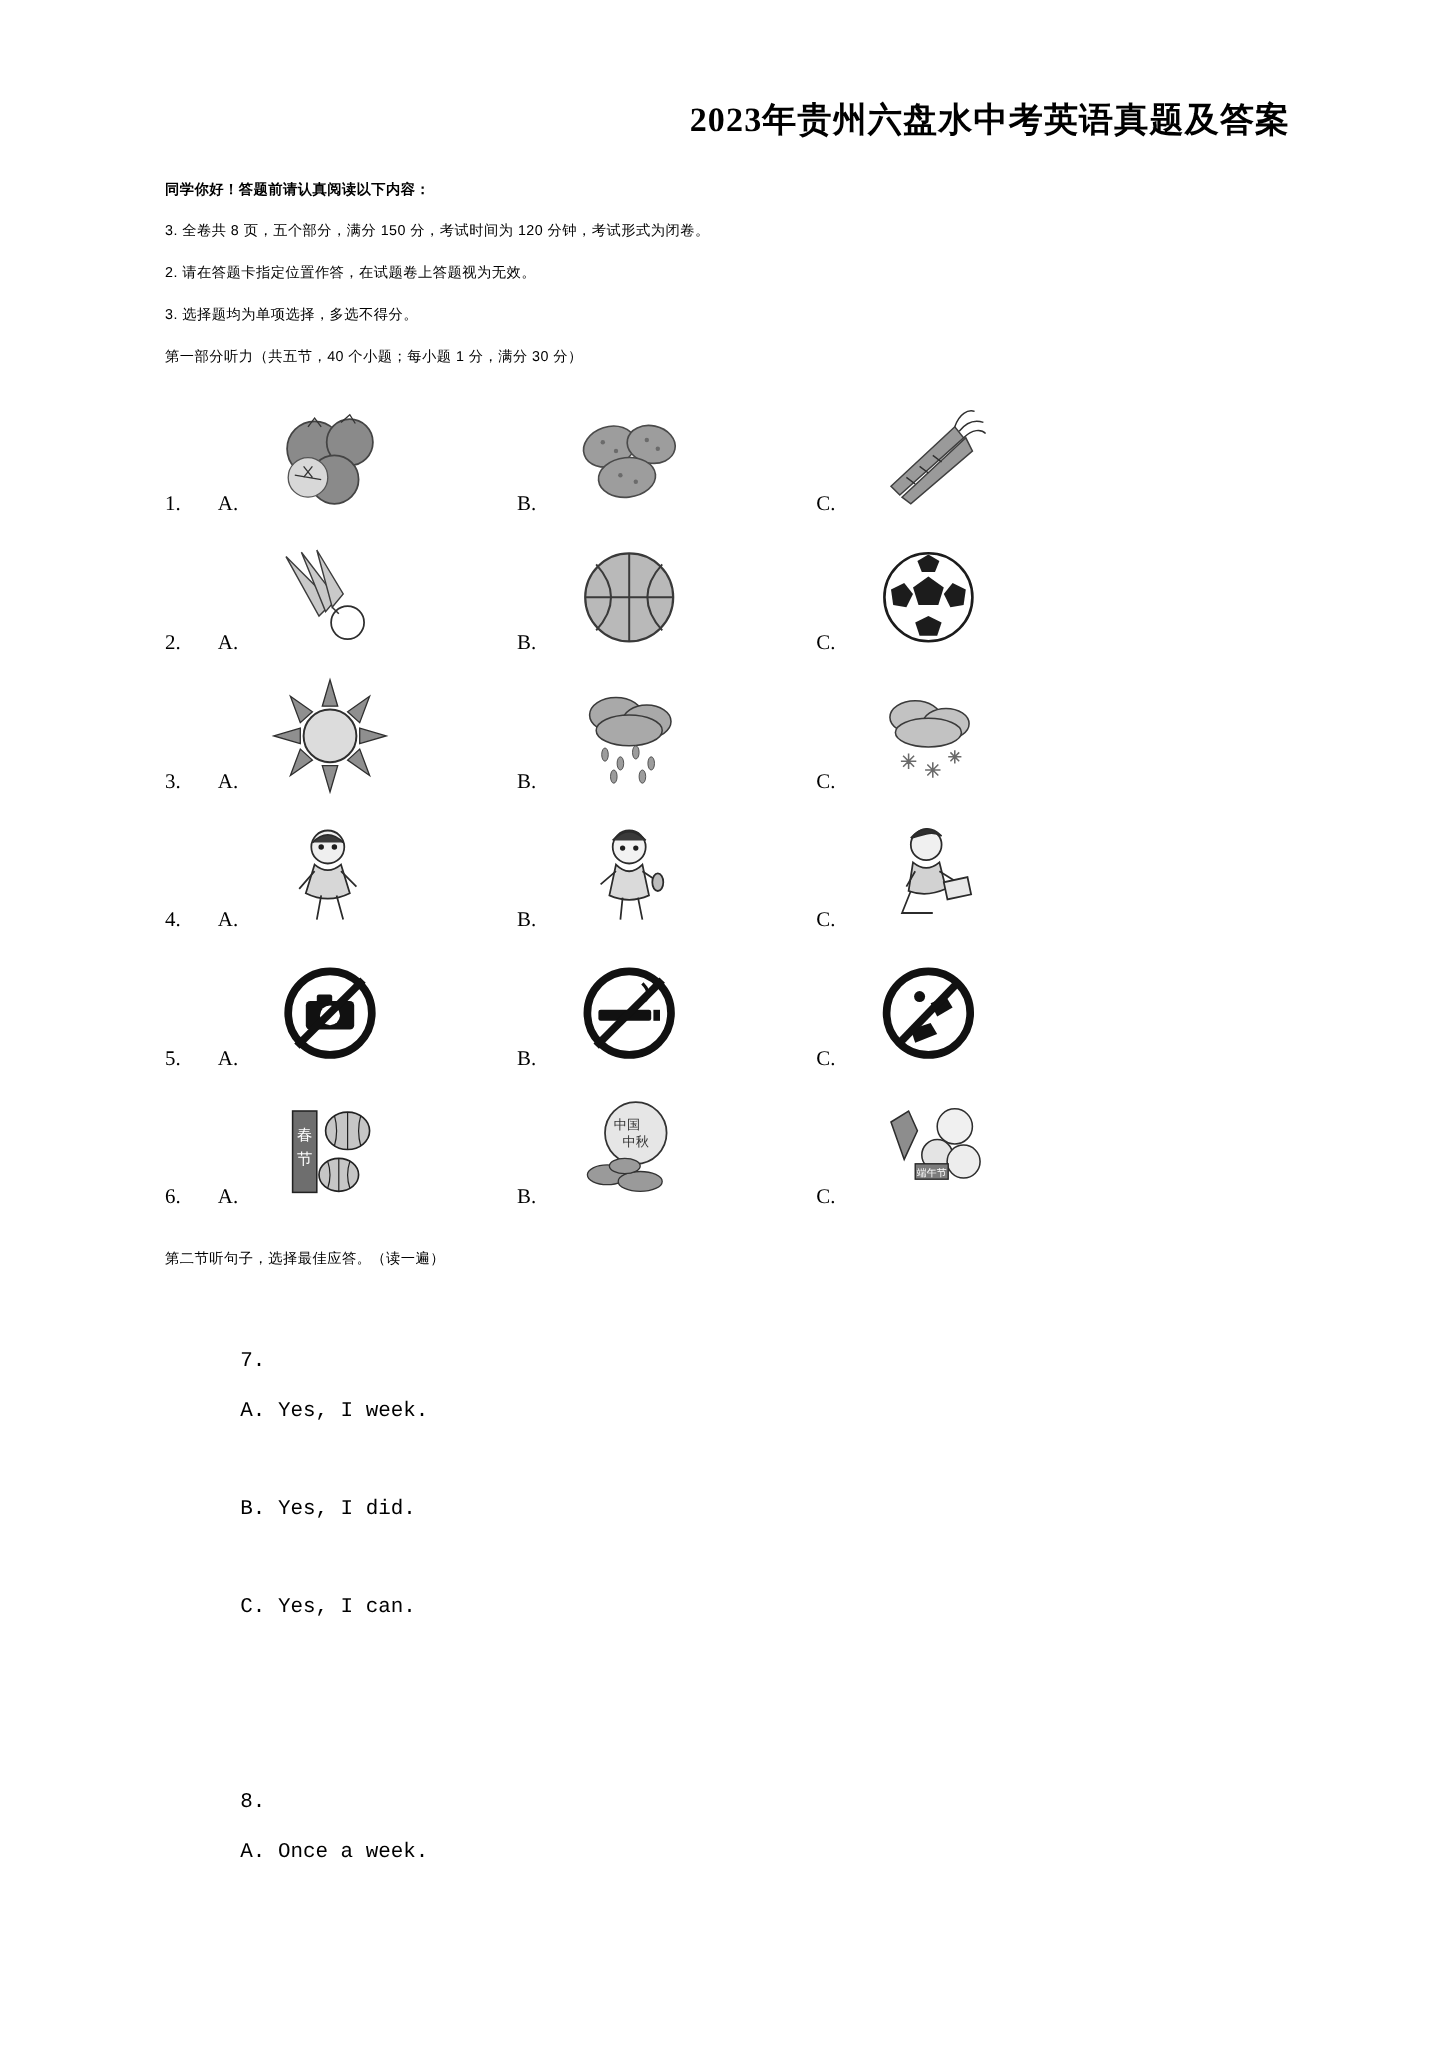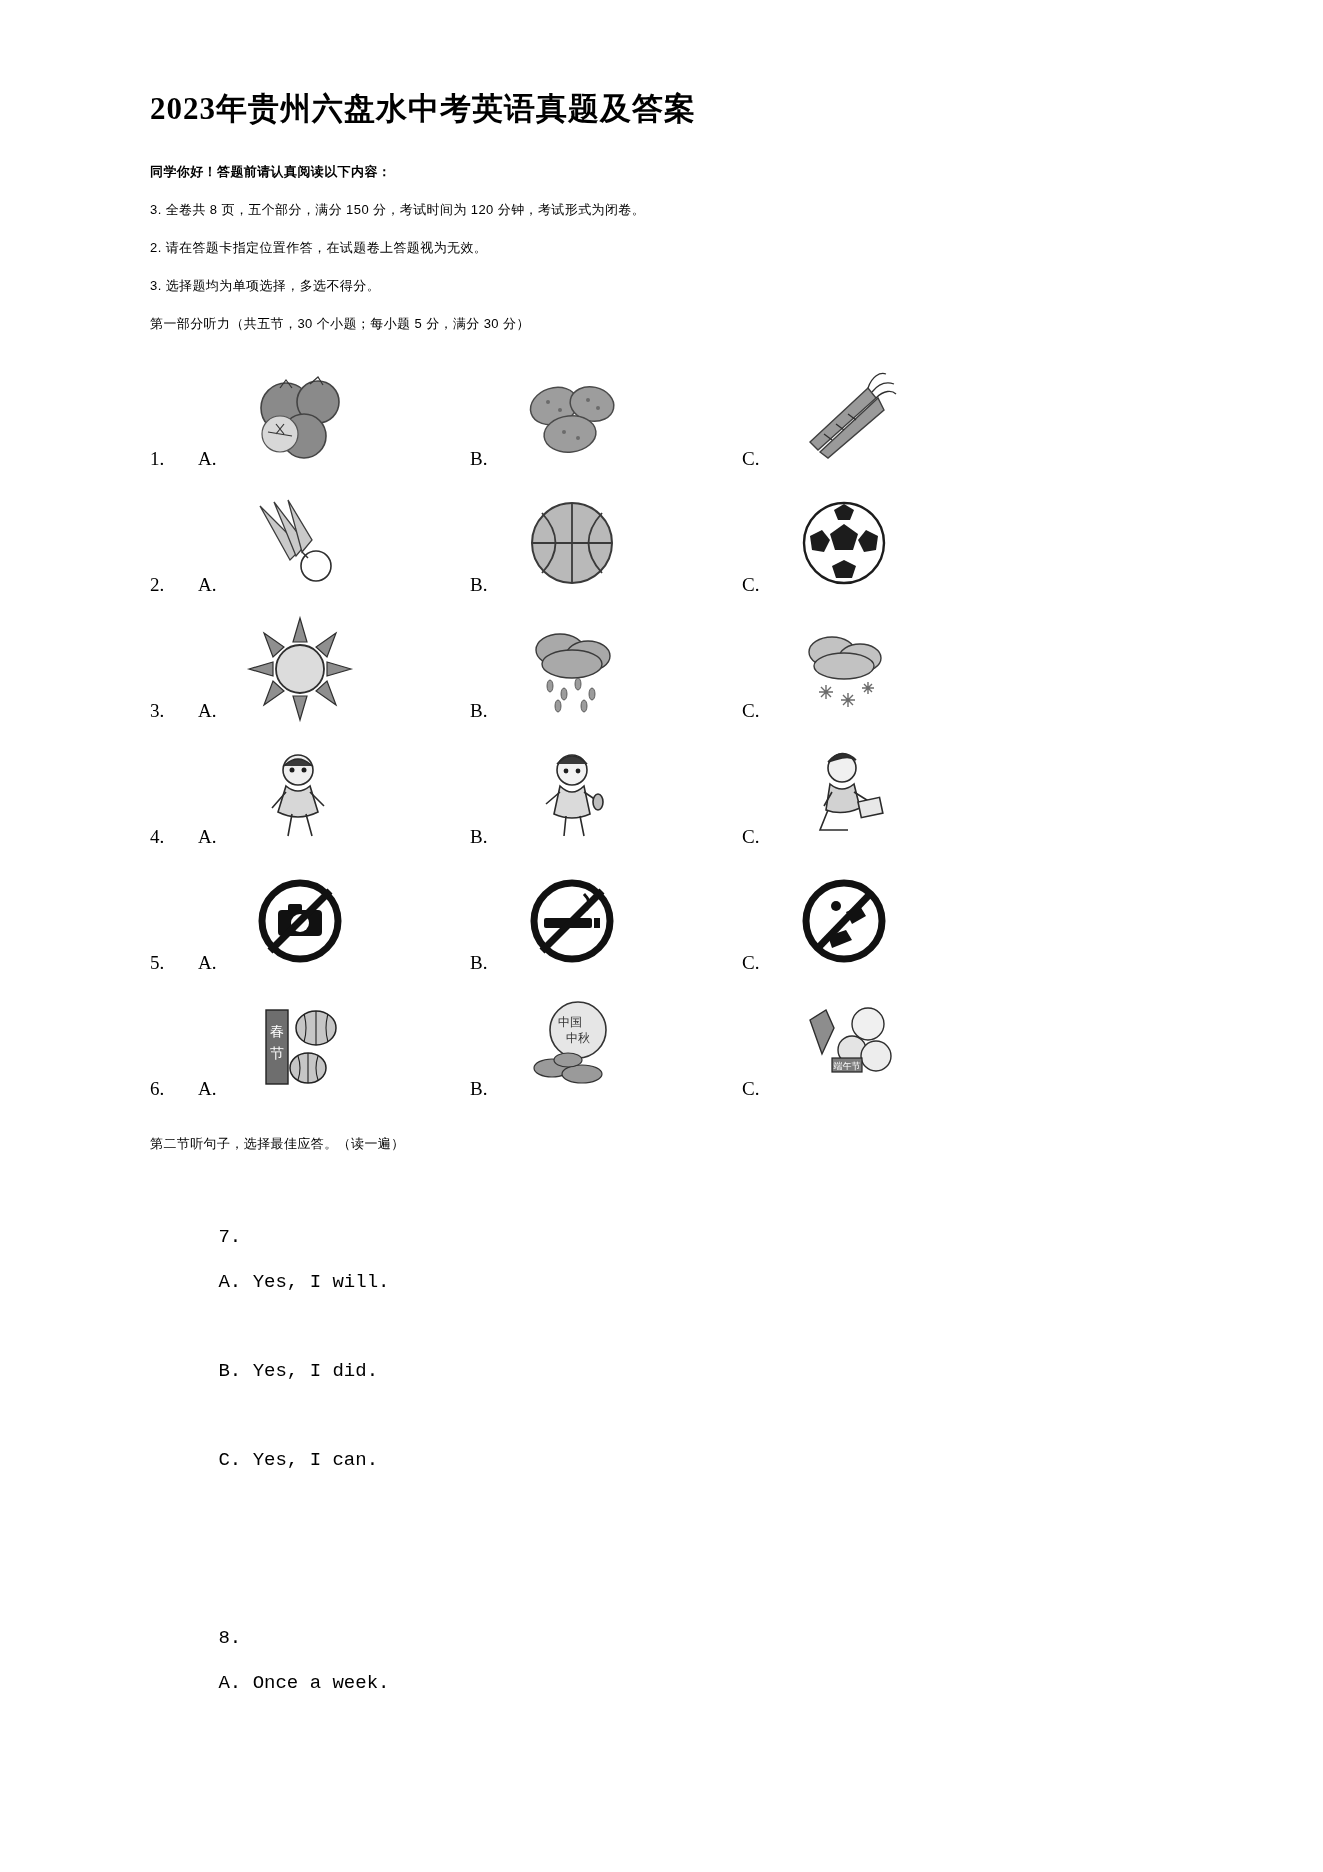--- a/index.html
+++ b/index.html
@@ -14,21 +14,21 @@
     color: #000000;
   }
   .page {
     width: 1323px;
     min-height: 1872px;
     box-sizing: border-box;
     padding: 78px 150px 40px 150px;
     position: relative;
   }
   .doc-title {
-    text-align: left;
+    text-align: right;
     font-family: "Liberation Serif", serif;
     font-size: 31px;
     font-weight: bold;
     letter-spacing: 1px;
     margin: 10px 0 30px 0;
   }
   .para {
     font-size: 13px;
     line-height: 1.85;
     margin: 0 0 14px 0;
@@ -95,21 +95,21 @@
 
 <div class="page">
 
   <div class="doc-title">2023年贵州六盘水中考英语真题及答案</div>
 
   <p class="para bold">同学你好！答题前请认真阅读以下内容：</p>
   <p class="para">3. 全卷共 8 页，五个部分，满分 150 分，考试时间为 120 分钟，考试形式为闭卷。</p>
   <p class="para">2. 请在答题卡指定位置作答，在试题卷上答题视为无效。</p>
   <p class="para">3. 选择题均为单项选择，多选不得分。</p>
 
-  <p class="para">第一部分听力（共五节，30 个小题；每小题 5 分，满分 30 分）</p>
+  <p class="para">第一部分听力（共五节，40 个小题；每小题 1 分，满分 30 分）</p>
 
   <div class="pic-rows">
 
     <div class="pic-row">
       <div class="q-num">1.</div>
       <div class="opt">
         <div class="opt-letter">A.</div>
         <div class="opt-img">
           <svg width="120" height="110" viewBox="0 0 120 110">
             <g fill="#8a8a8a" stroke="#444" stroke-width="1.6">
@@ -433,21 +433,21 @@
     </div>
 
   </div>
 
   <p class="para" style="margin-top:26px">第二节听句子，选择最佳应答。（读一遍）</p>
 
   <div class="mc-block">
 
     <div class="mc-line">
       <span>7.</span>
-      <span>A. Yes, I will.</span>
+      <span>A. Yes, I week.</span>
       <span style="display:inline-block;width:160px"></span>
       <span>B. Yes, I did.</span>
       <span style="display:inline-block;width:135px"></span>
       <span>C. Yes, I can.</span>
     </div>
 
     <div style="height:44px"></div>
 
     <div class="mc-line">
       <span>8.</span>

